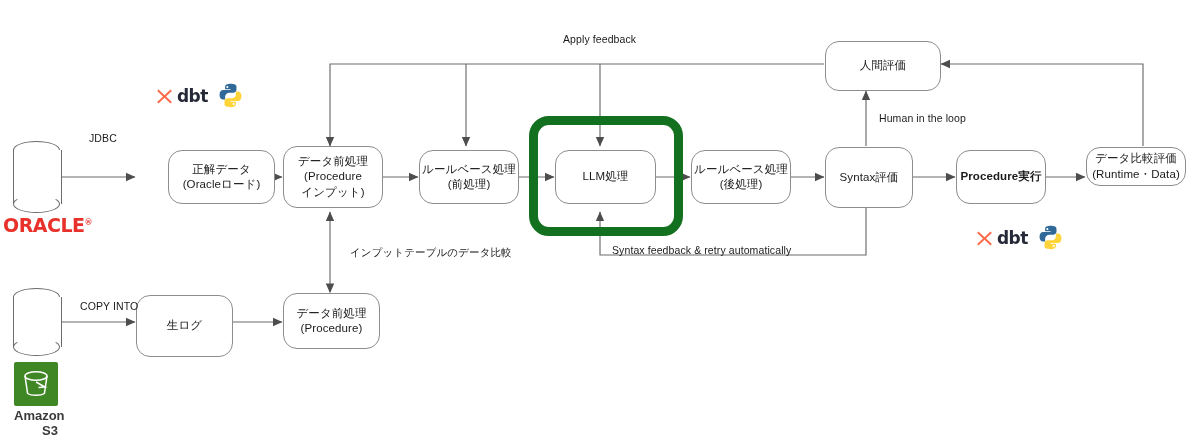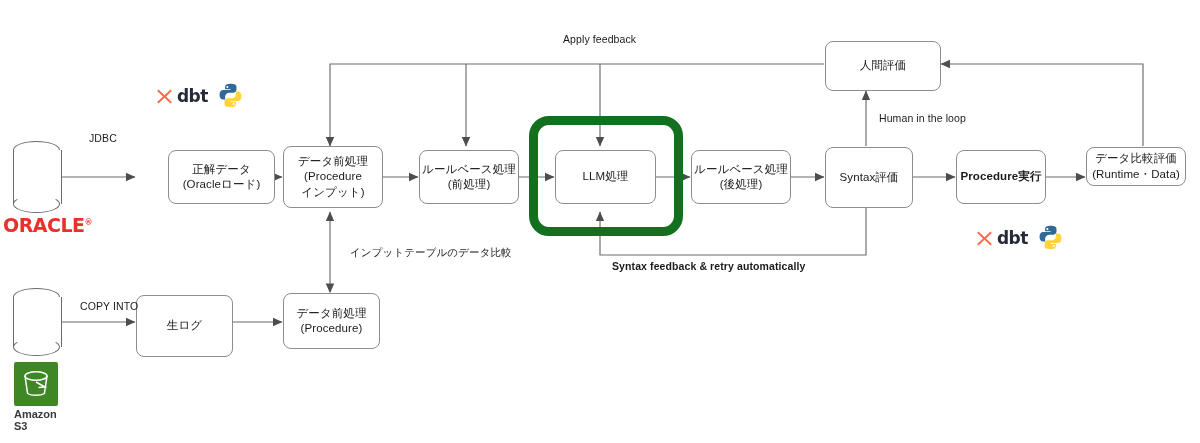--- a/index.html
+++ b/index.html
@@ -1,19 +1,19 @@
 <!DOCTYPE html>
 <html><head>
 <meta charset="utf-8">
 <style>
   html,body{margin:0;padding:0;background:#ffffff;}
   body{font-family:"Liberation Sans","DejaVu Sans",sans-serif;}
   #canvas{position:relative;width:1200px;height:443px;background:#fff;overflow:hidden;}
 
-  .node{position:absolute;box-sizing:border-box;border:1px solid #8d8d8d;border-radius:8px;
+  .node{position:absolute;box-sizing:border-box;border:1px solid #8d8d8d;border-radius:14px;
         background:#fff;display:flex;align-items:center;justify-content:center;text-align:center;
         font-size:11.5px;color:#1a1a1a;line-height:1.32;letter-spacing:.1px;}
   .node span{display:block;}
 
   .edge-label{position:absolute;font-size:10.5px;color:#1a1a1a;white-space:nowrap;letter-spacing:.1px;}
   .edge-label.jp{font-size:10.5px;}
 
   svg.wires{position:absolute;left:0;top:0;width:1200px;height:443px;pointer-events:none;}
 
   .greenbox{position:absolute;border:9px solid #13701f;border-radius:20px;background:transparent;}
@@ -28,21 +28,21 @@
             border-radius:50%;background:#fff;box-sizing:border-box;border-top-color:transparent;}
 
   
   .oracle{position:absolute;color:#e8312a;font-weight:bold;font-size:19px;letter-spacing:-0.5px;
           font-family:"DejaVu Sans",sans-serif;}
   .oracle sup{font-size:8px;vertical-align:super;}
 
   
   .s3{position:absolute;}
   .s3 .sq{width:44px;height:44px;background:#3f8624;border-radius:2px;position:relative;}
-  .s3 .lab{font-size:11px;color:#3a3a3a;font-weight:bold;text-align:left;margin-top:2px;width:44px;}
+  .s3 .lab{font-size:13px;color:#3a3a3a;font-weight:bold;text-align:right;margin-top:2px;width:44px;}
 
   
   .logos{position:absolute;display:flex;align-items:center;gap:9px;}
   .dbt{display:flex;align-items:flex-end;gap:3px;}
   .dbt .word{font-size:17px;font-weight:bold;color:#262a38;letter-spacing:-0.6px;
              font-family:"DejaVu Sans",sans-serif;}
 </style>
 </head>
 <body>
 
@@ -184,21 +184,21 @@
       <span>データ前処理</span>
       <span>(Procedure)</span>
     </div>
   </div>
 
   <div class="edge-label" style="left:89px;top:132px;">JDBC</div>
 
   <div class="edge-label" style="left:80px;top:300px;">COPY INTO</div>
   <div class="edge-label" style="left:563px;top:33px;">Apply feedback</div>
   <div class="edge-label" style="left:879px;top:112px;">Human in the loop</div>
-  <div class="edge-label" style="left:612px;top:260px;font-weight:bold;">Syntax feedback &amp; retry automatically</div>
+  <div class="edge-label" style="left:612px;top:244px;">Syntax feedback &amp; retry automatically</div>
   <div class="edge-label jp" style="left:350px;top:246px;">インプットテーブルのデータ比較</div>
 
   <div class="logos" style="left:155px;top:82px;">
     <div class="dbt">
       <svg width="19" height="19" viewBox="0 0 24 24">
         <path d="M4.4,3.2 L12,10.3 L19.6,3.2 L21.3,5.1 L13.9,12 L21.3,18.9 L19.6,20.8 L12,13.7 L4.4,20.8 L2.7,18.9 L10.1,12 L2.7,5.1 Z" fill="#ff694a"></path>
       </svg>
       <span class="word">dbt</span>
     </div>
     <svg width="27" height="27" viewBox="0 0 32 32">

